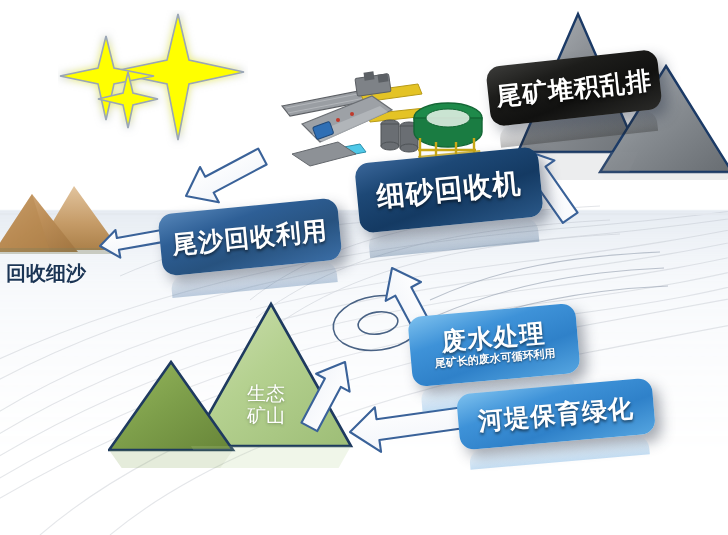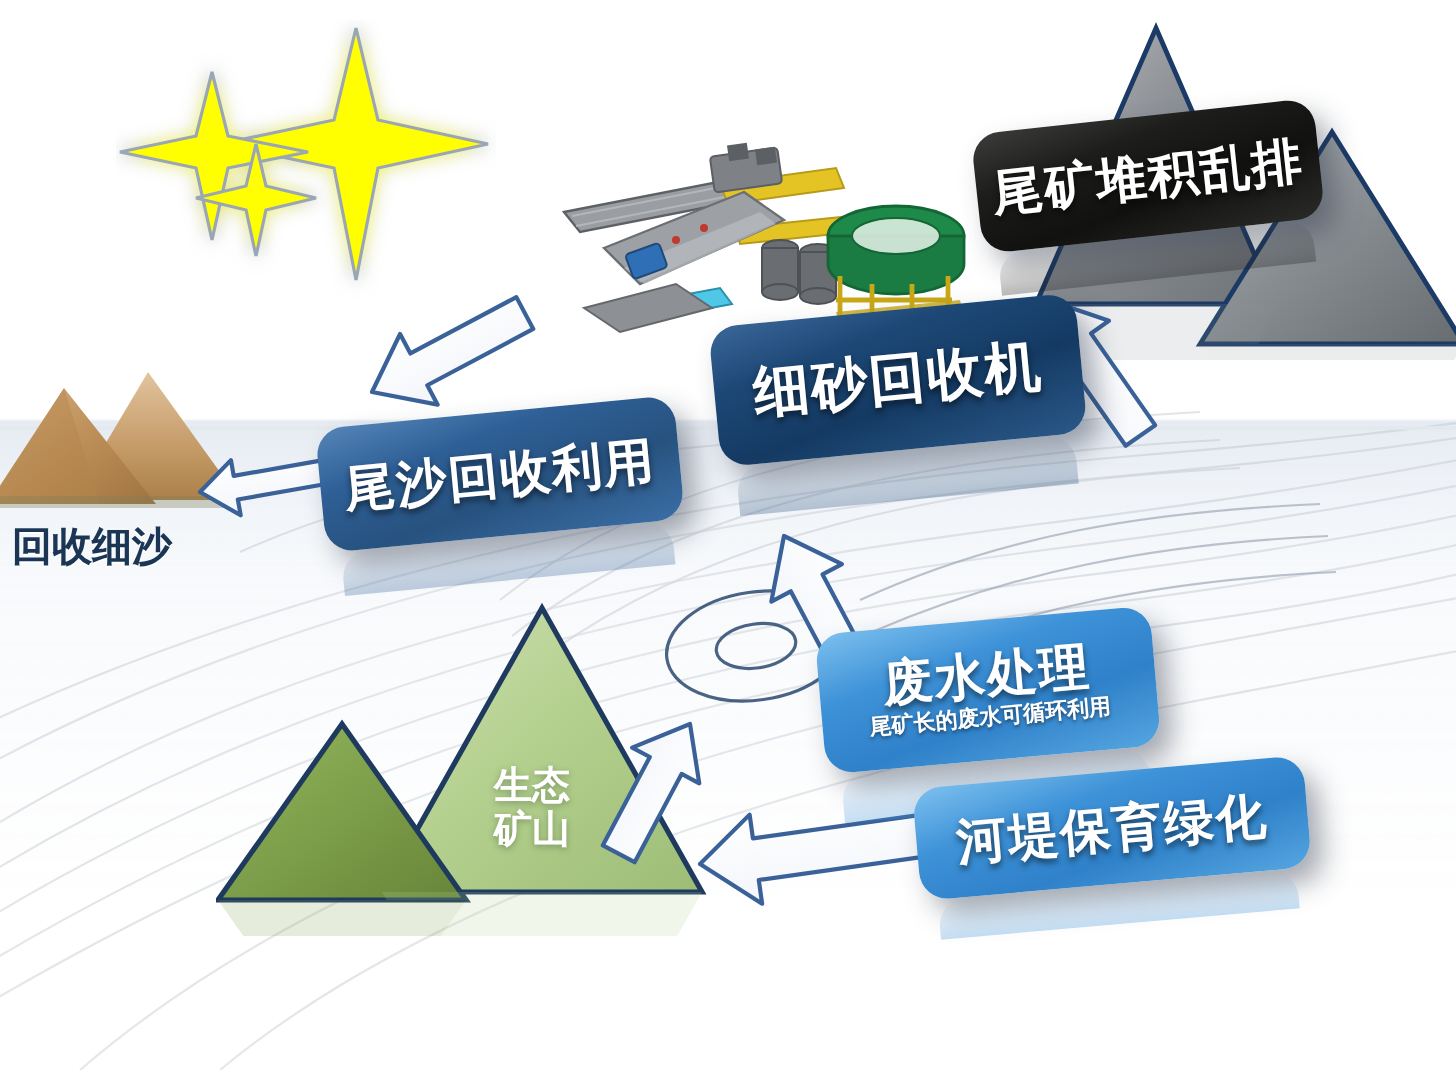--- a/index.html
+++ b/index.html
@@ -94,21 +94,21 @@
     font-weight:bold;
     color:#1b3555;
     white-space:nowrap;
     text-shadow:0 1px 0 rgba(255,255,255,.9);
   }
 
   
   .tri-text{
     position:absolute;
     color:#ffffff;
-    font-weight:bold;
+    font-weight:normal;
     line-height:1.18;
     text-align:center;
     text-shadow:0 1px 3px rgba(60,80,50,.45);
     white-space:pre;
   }
   .arrow-layer{position:absolute;left:0;top:0;}
 </style>
 </head>
 <body>
 

